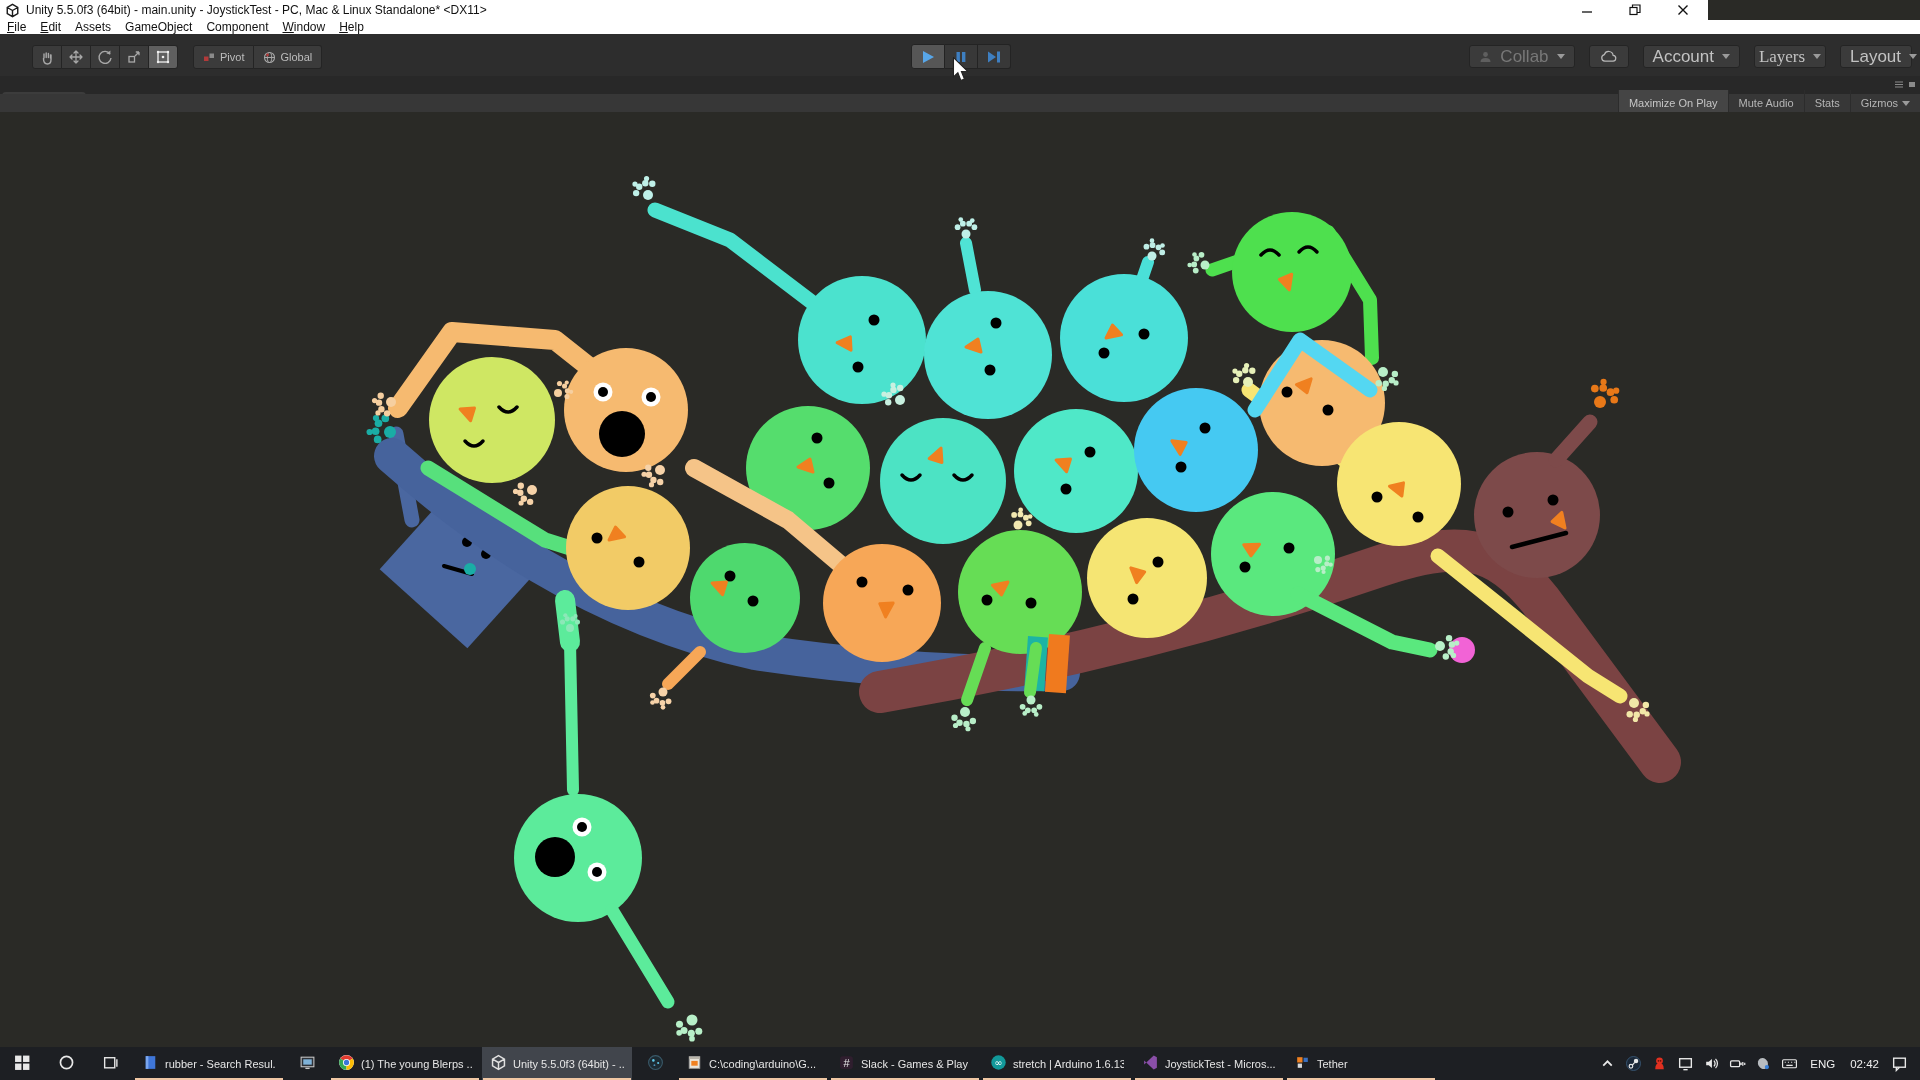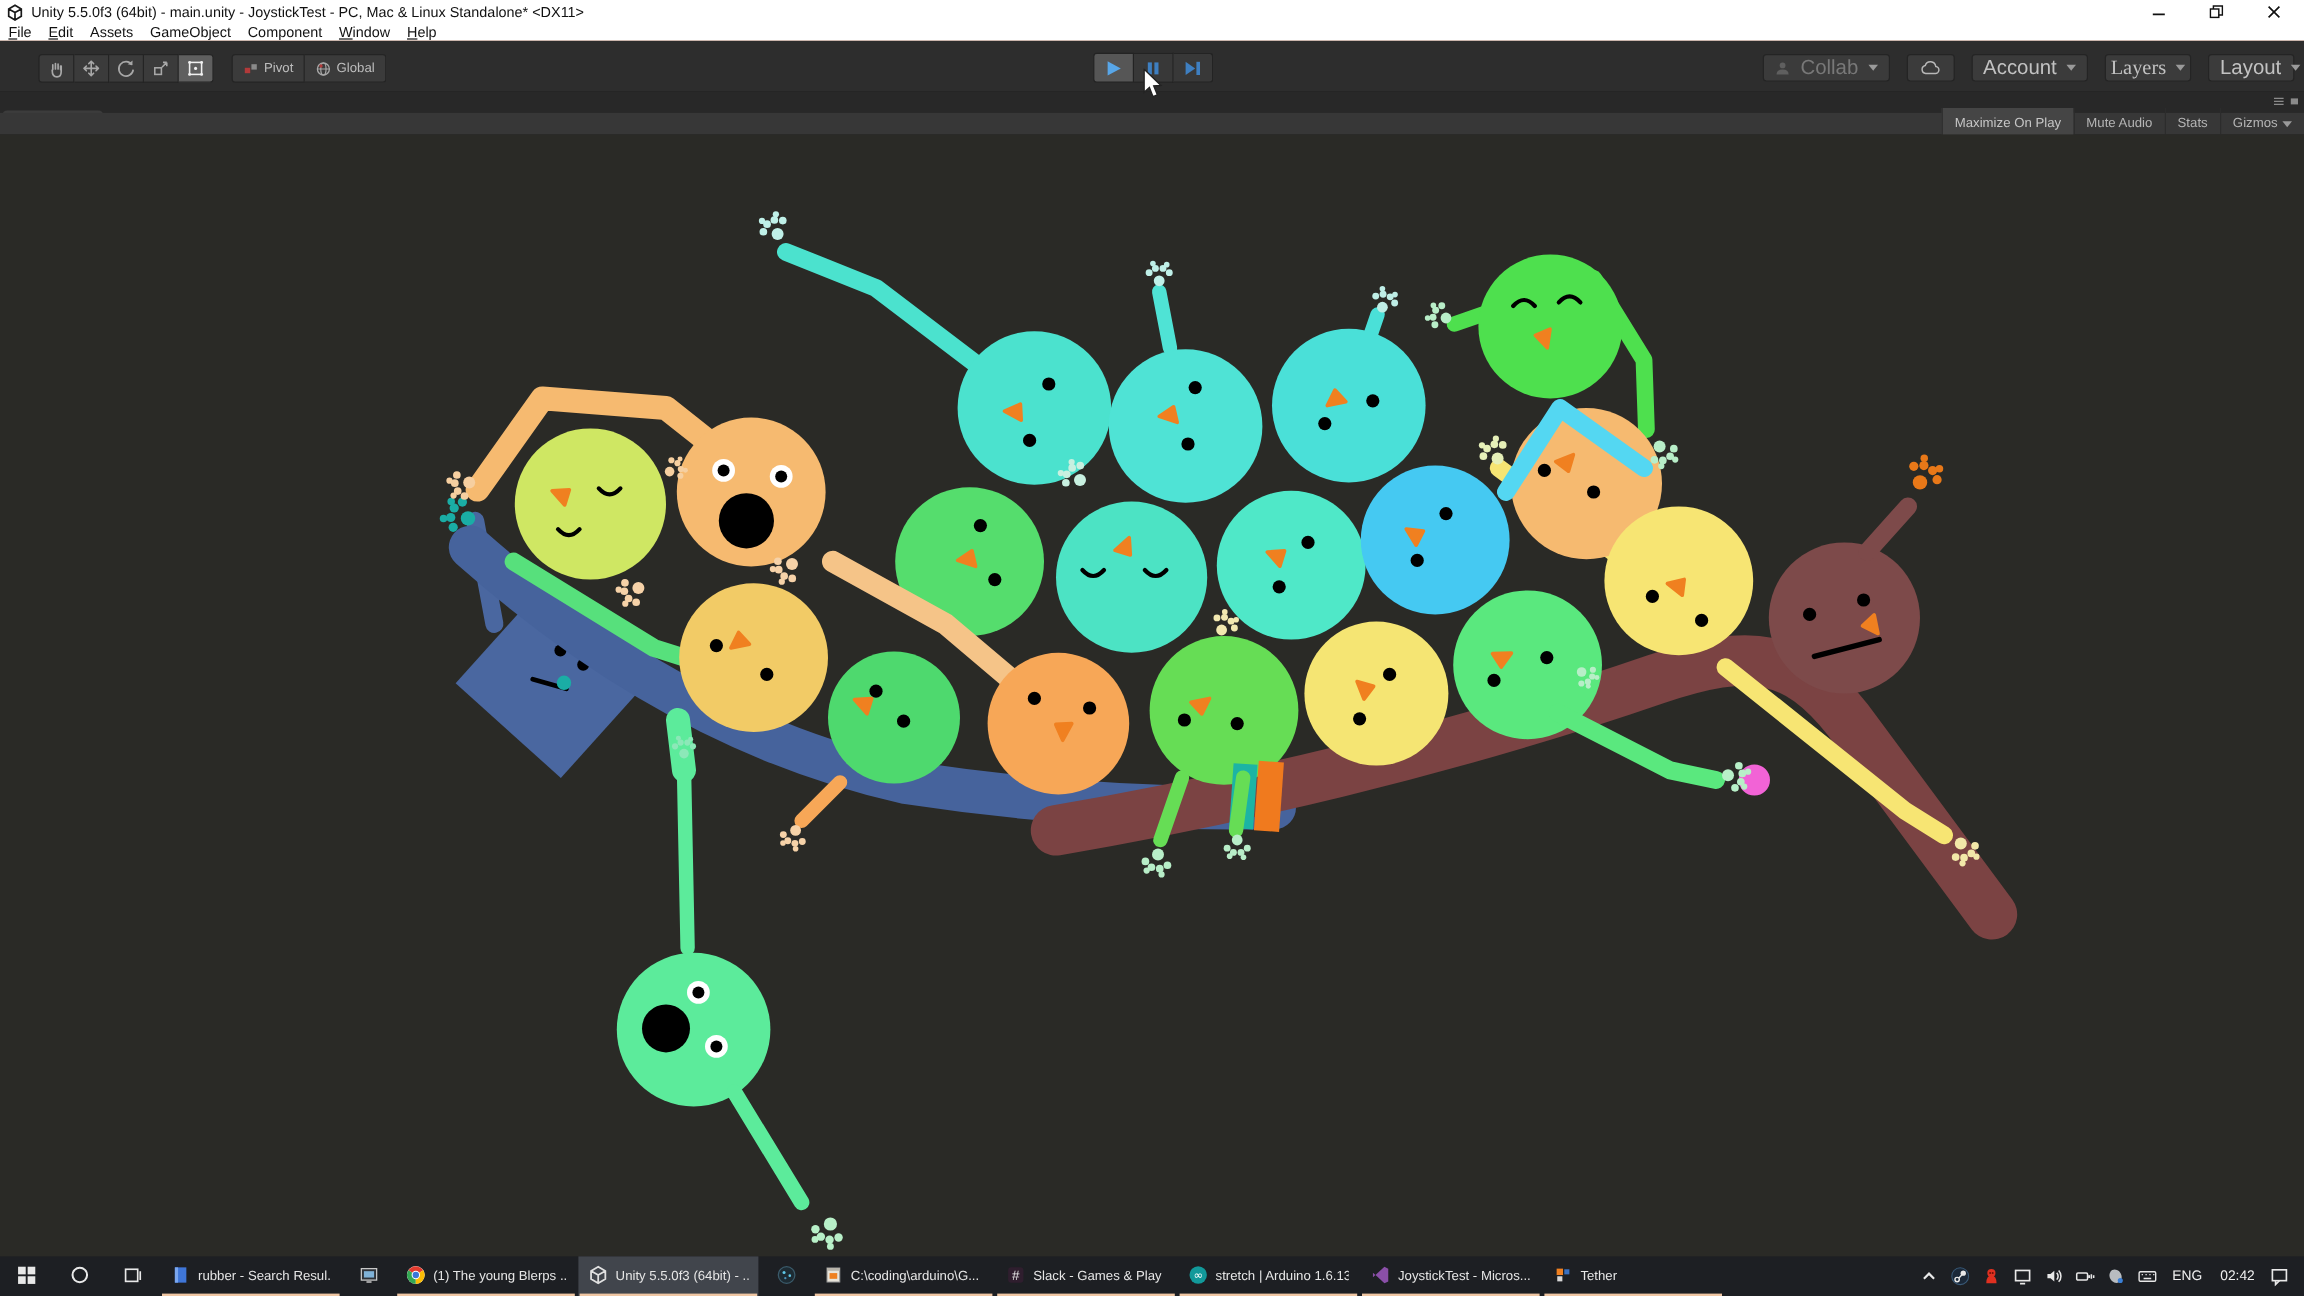--- a/index.html
+++ b/index.html
@@ -1,20 +1,20 @@
 <!DOCTYPE html>
 <html><head>
 <meta charset="utf-8">
 <style>
   html,body{margin:0;padding:0;background:#000;}
   .screen{position:relative;width:1920px;height:1080px;overflow:hidden;
     font-family:"Liberation Sans",sans-serif;background:#2a2a26;}
 
   
-  .titlebar{position:absolute;left:0;top:0;width:1920px;height:20px;background:#ffffff;
+  .titlebar{position:absolute;left:0;top:0;width:1708px;height:20px;background:#ffffff;
     display:flex;align-items:center;font-size:12px;color:#111;}
   .titlebar .tlogo{margin:0 6px 0 5px;display:flex;}
   .win-controls{margin-left:auto;display:flex;align-items:center;gap:26px;padding-right:14px;}
   .win-btn{width:22px;height:16px;display:flex;align-items:center;justify-content:center;}
 
   .menubar{position:absolute;left:0;top:20px;width:1920px;height:14px;background:#ffffff;
     display:flex;align-items:flex-start;font-size:12px;color:#111;border-bottom:1px solid #c2410c;}
   .menu-item{padding:0 7px;line-height:14px;}
   .menu-item u{text-decoration:underline;}
 

